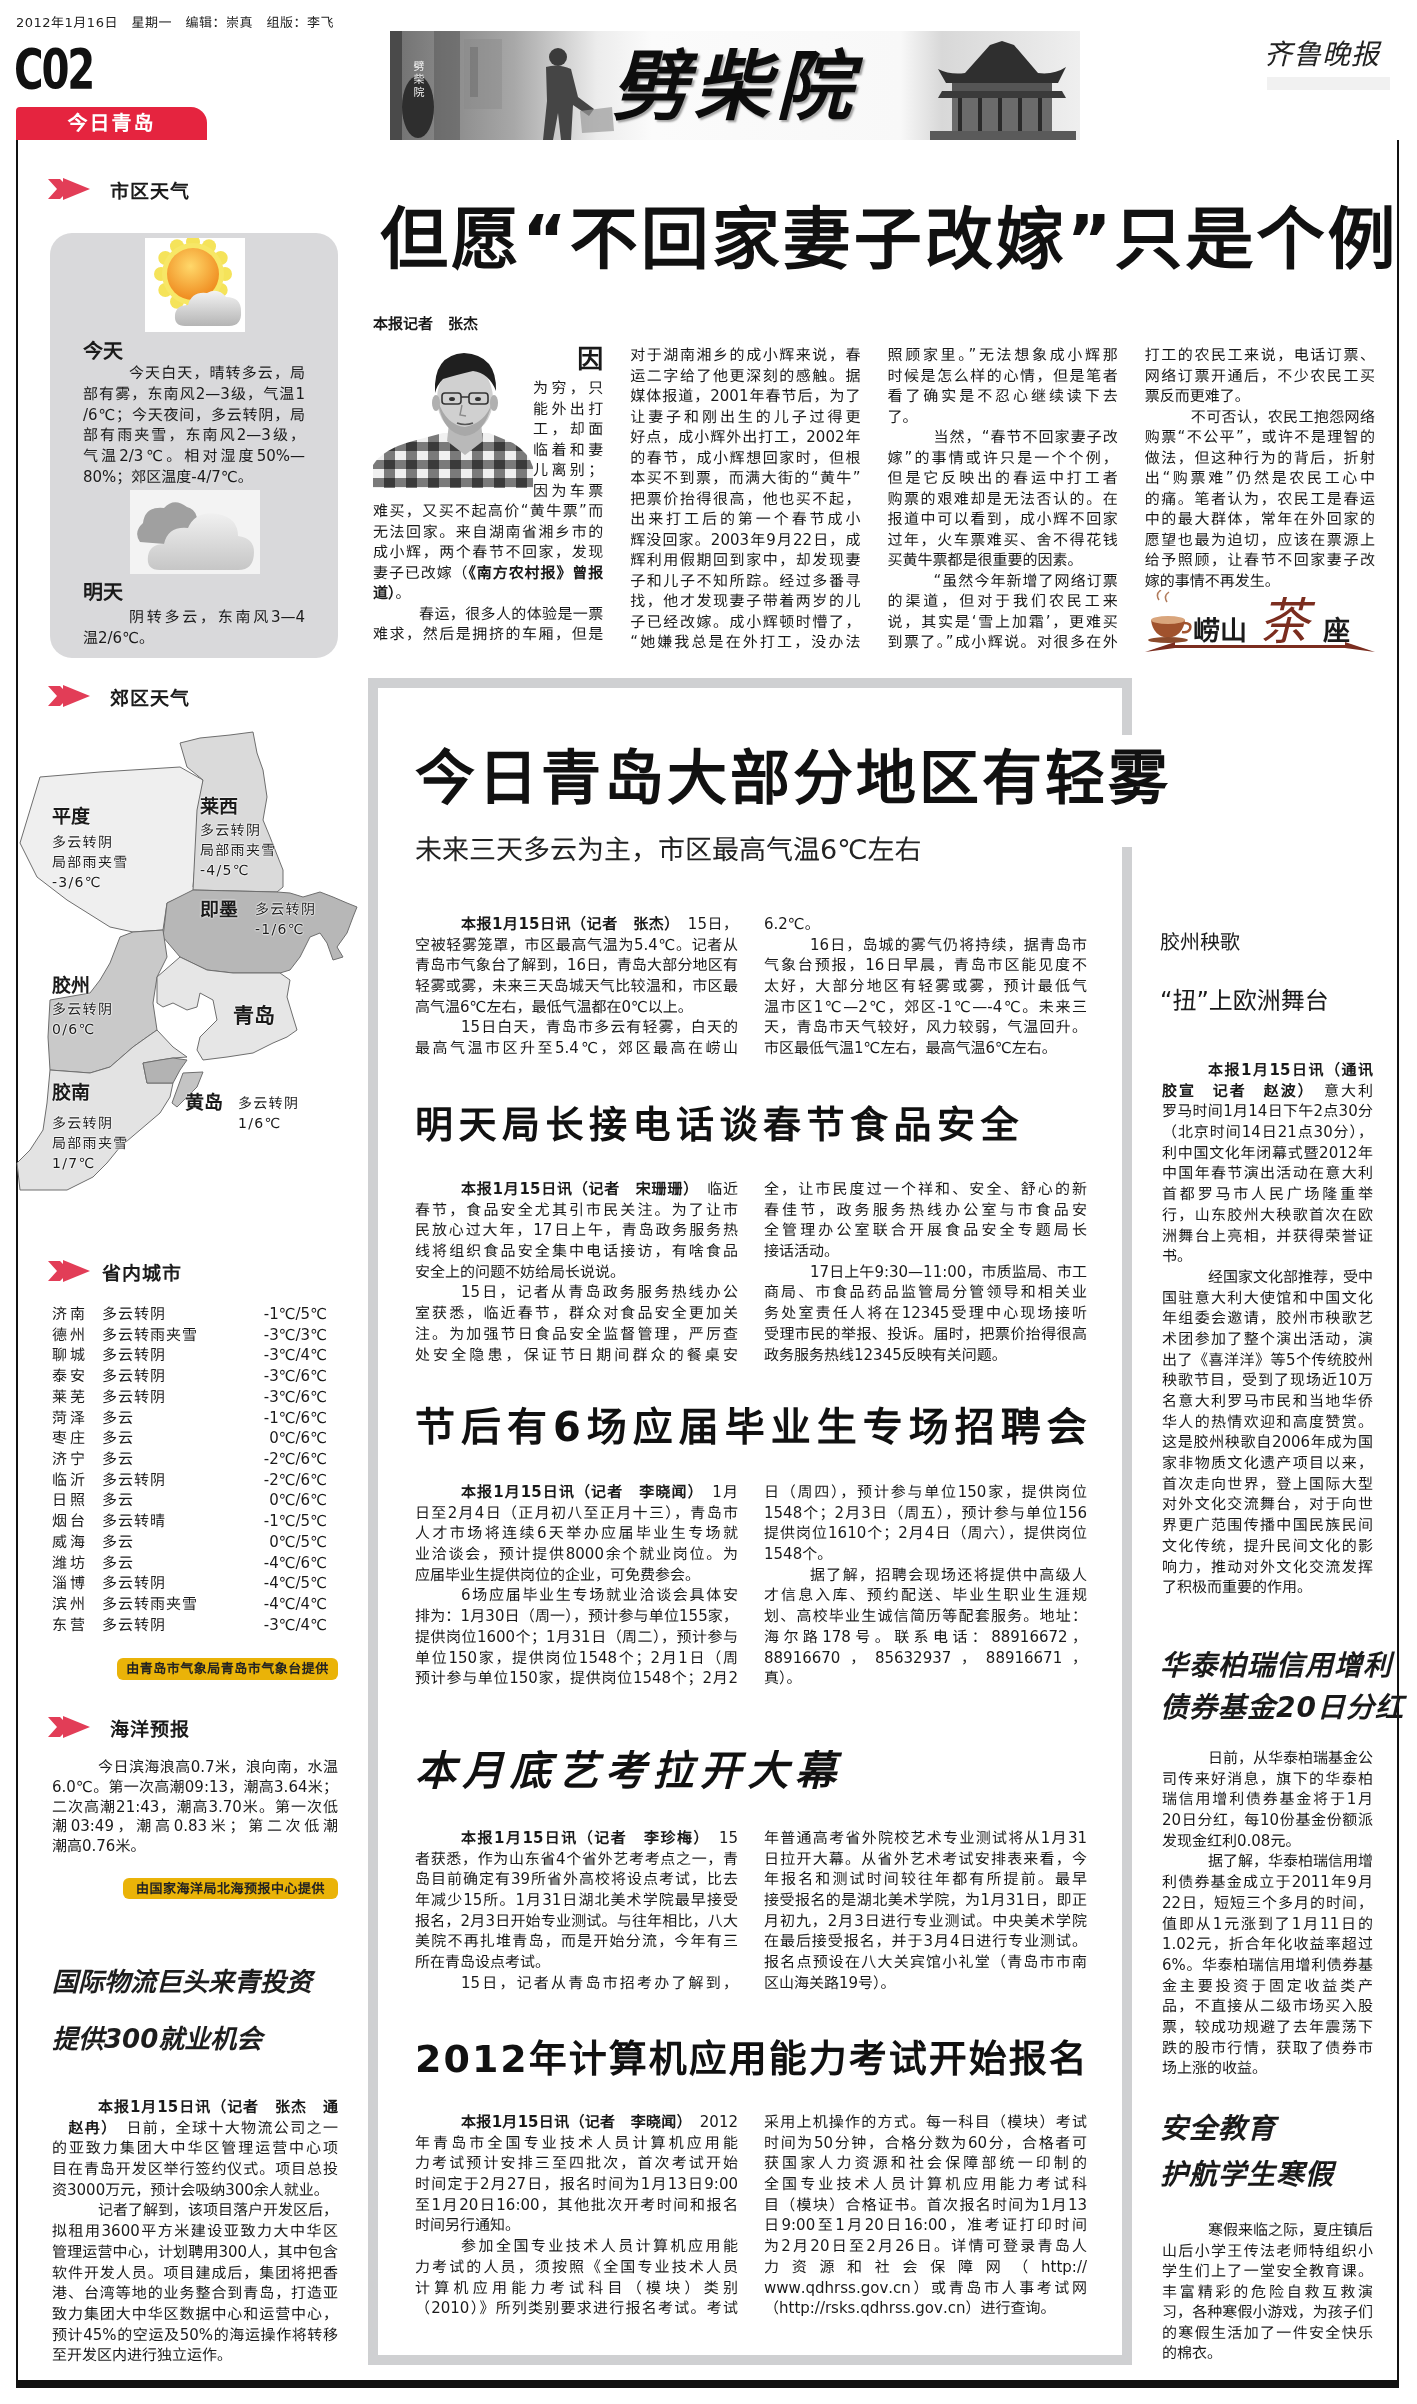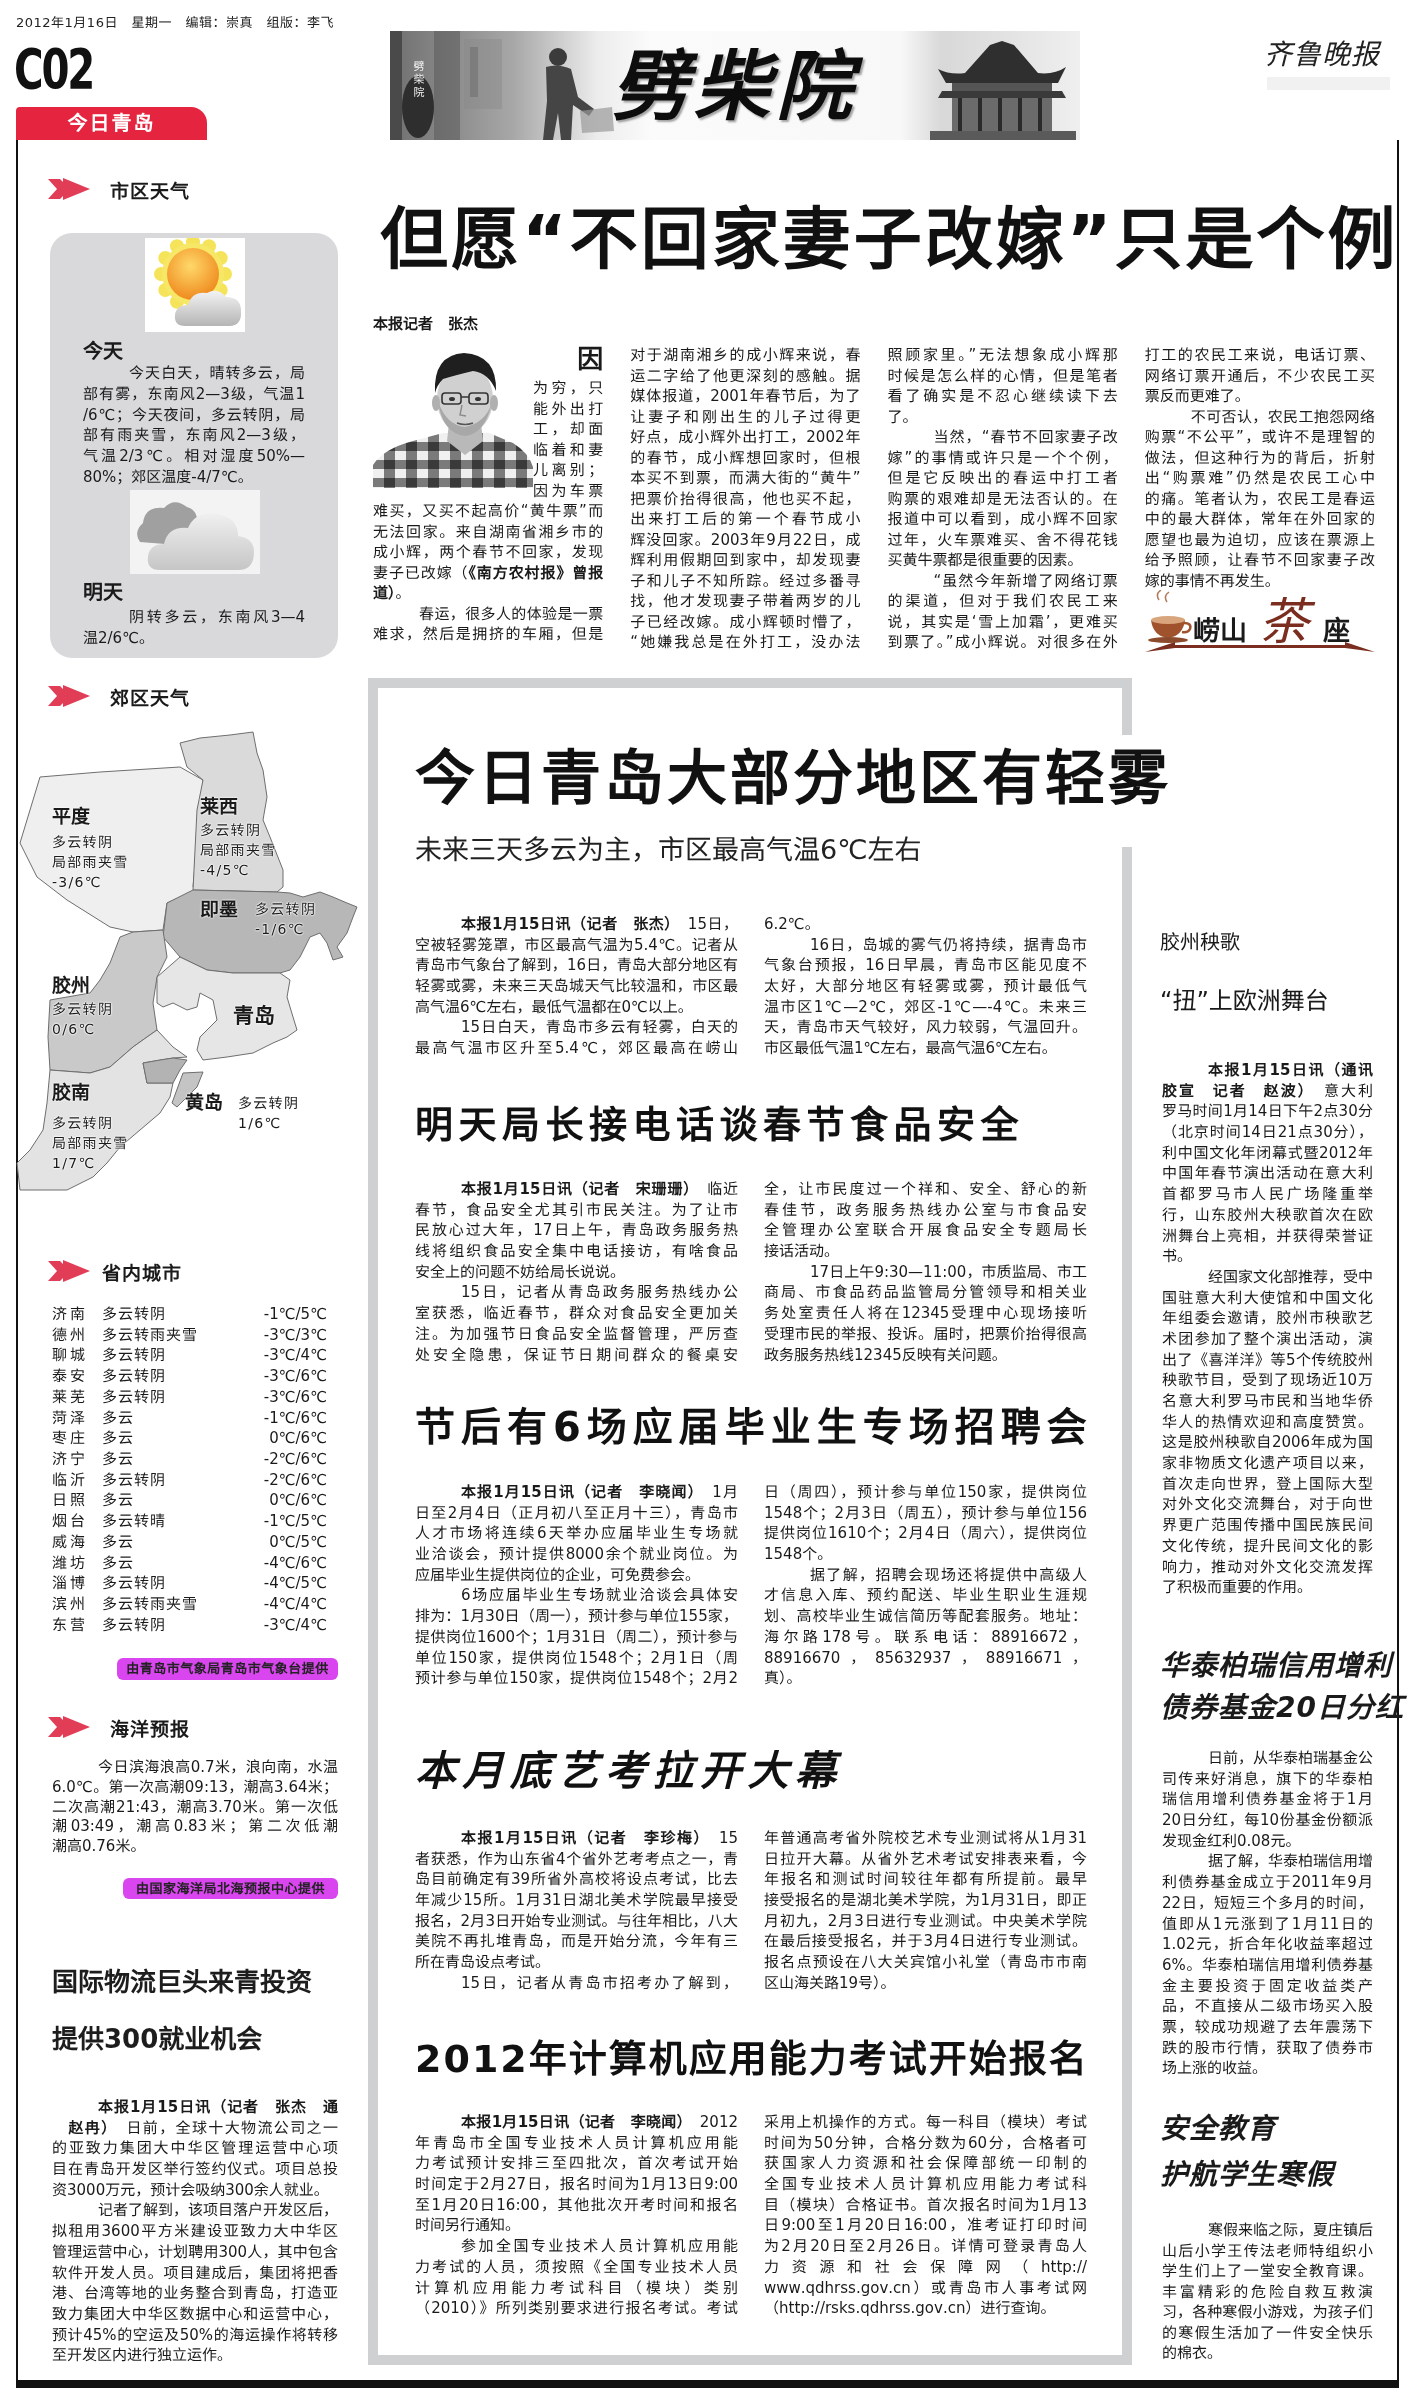--- a/index.html
+++ b/index.html
@@ -67,25 +67,25 @@
            text-shadow:0 0 2px #fff,0 0 2px #fff;}
   .rg-info{position:absolute;font-size:14px;line-height:20px;letter-spacing:1.3px;white-space:nowrap;
            text-shadow:0 0 2px #fff,0 0 2px #fff,0 0 2px #fff;}
 
   
   .ctable{left:52px;top:1304px;width:275px;font-size:15px;}
   .trow{height:20.73px;line-height:20.73px;position:relative;white-space:nowrap;}
   .c-city{position:absolute;left:0;letter-spacing:3px;}
   .c-weather{position:absolute;left:50px;letter-spacing:1px;}
   .c-temp{position:absolute;right:0;}
-  .src{background:#d946ef;border-radius:6px;font-size:13px;font-weight:bold;line-height:22px;color:#222;
+  .src{background:#eab308;border-radius:6px;font-size:13px;font-weight:bold;line-height:22px;color:#222;
        white-space:nowrap;text-align:center;letter-spacing:.5px;}
 
   
-  .lb-title{left:52px;font-size:26px;font-weight:bold;line-height:30px;white-space:nowrap;color:#1d1d1d;}
+  .lb-title{left:52px;font-size:26px;font-weight:bold;line-height:30px;white-space:nowrap;color:#1d1d1d;font-style:italic;}
 
   
   .top-headline{left:380px;top:206px;font-size:68px;font-weight:bold;line-height:1;letter-spacing:3px;white-space:nowrap;color:#111;}
   .byline{left:373px;top:315px;font-size:15px;font-weight:bold;line-height:18px;white-space:nowrap;}
   .mc4{left:373px;top:345px;width:1002px;height:308px;column-count:4;column-gap:27px;column-fill:auto;
        font-size:15px;--lh:20.5px;}
   .mc4 .photo{float:left;width:160px;height:145px;margin-top:-2px;}
   .mc4 .photo svg{display:block;}
   .mc4 .dropcap{height:33px;text-align:right;font-size:26px;font-weight:bold;line-height:28px;overflow:hidden;}
   .teahouse{left:1145px;top:590px;width:230px;height:64px;}

